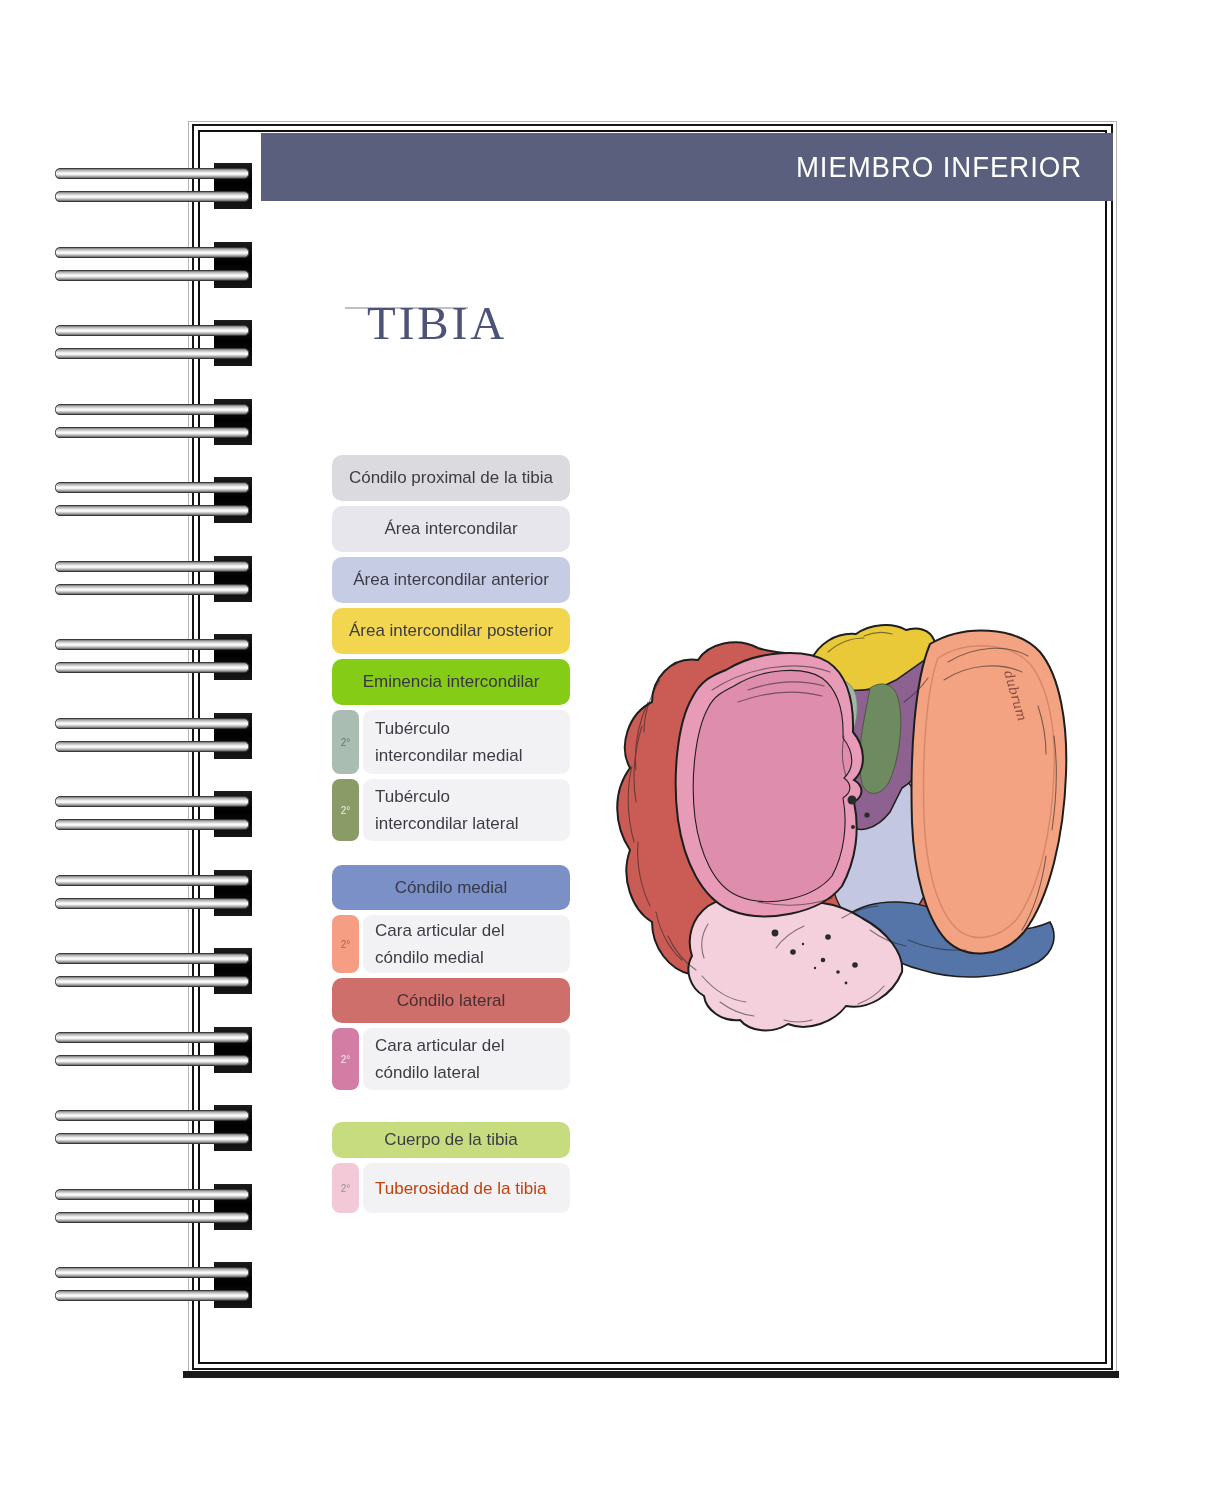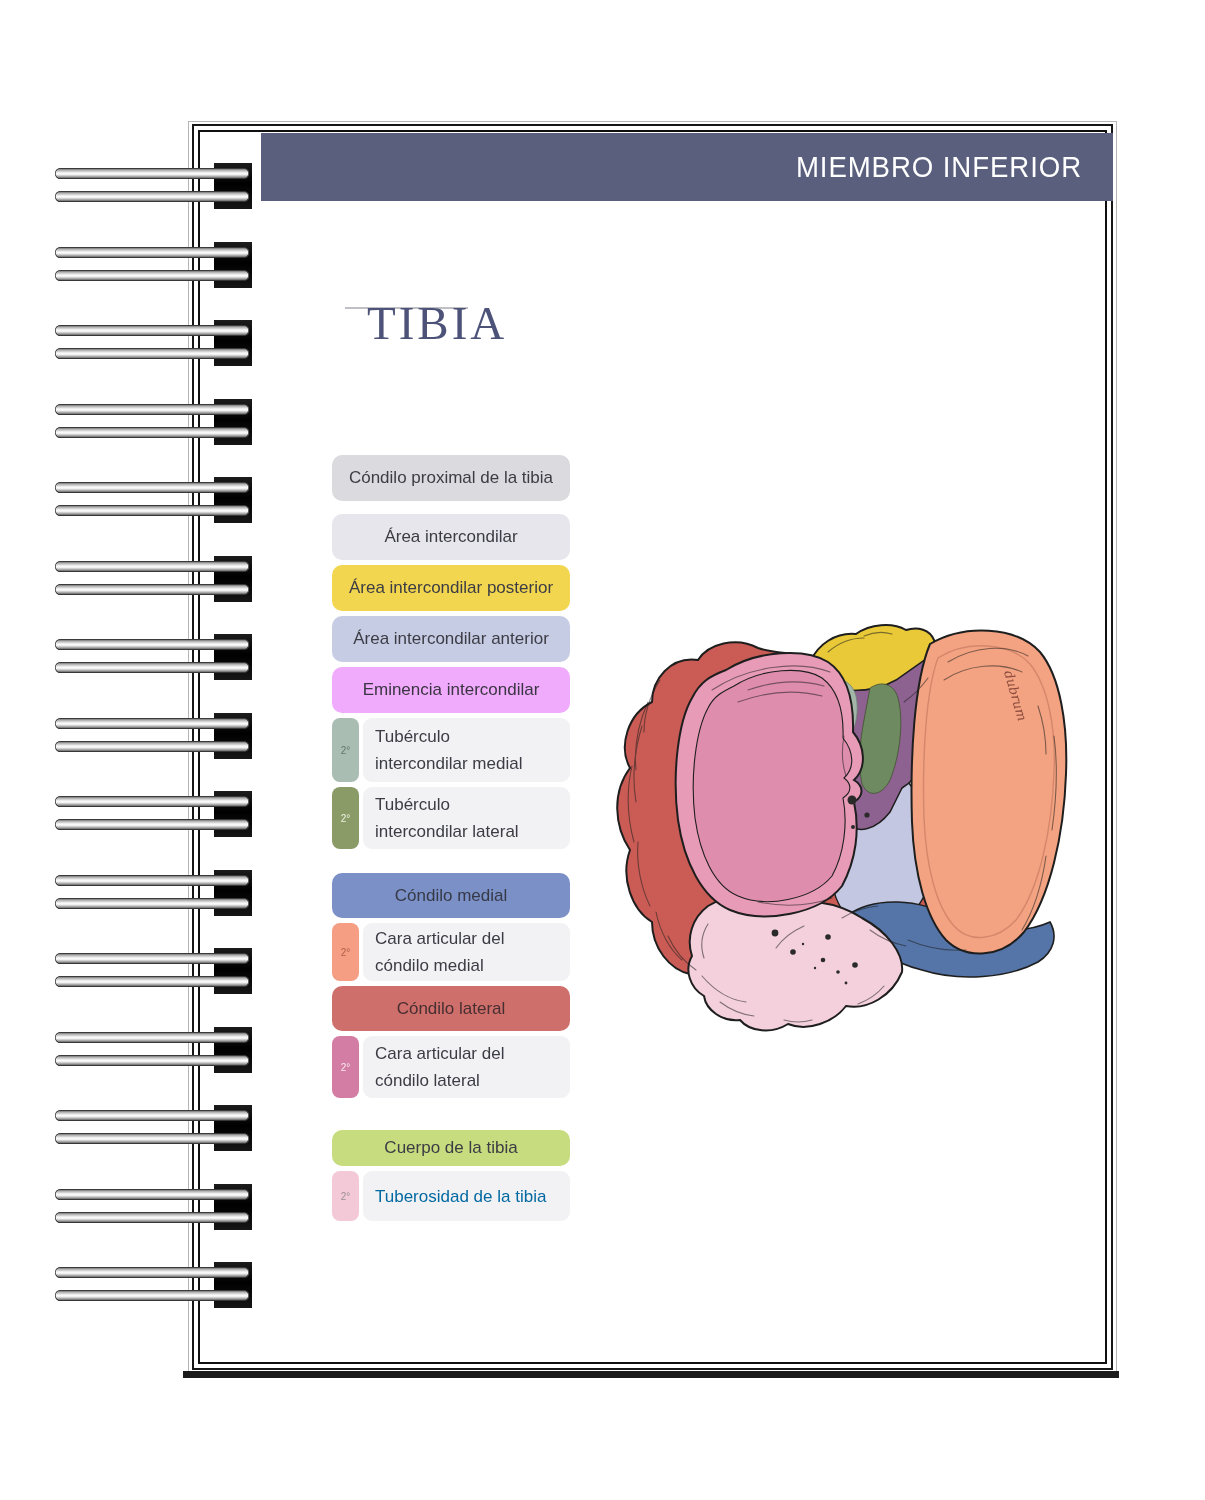--- a/index.html
+++ b/index.html
@@ -66,30 +66,30 @@
     <span>MIEMBRO INFERIOR</span>
   </div>
 
   <div class="title-line"></div>
   <h1 class="page-title" style="color: rgb(77, 83, 120);">TIBIA</h1>
 
   <div class="labels-col" id="labels">
       <div class="label-row primary" style="height: 46px; background: rgb(219, 218, 222); color: rgb(60, 60, 68);">
         <span>Cóndilo proximal de la tibia</span>
       </div>
-      <div class="label-row primary" style="height: 46px; background: rgb(231, 230, 237); color: rgb(60, 60, 68); margin-top: 8px;">
+      <div class="label-row primary" style="height: 46px; background: rgb(231, 230, 237); color: rgb(60, 60, 68);">
         <span>Área intercondilar</span>
+      </div>
+      <div class="label-row primary" style="height: 46px; background: rgb(199, 204, 229); color: rgb(60, 60, 68);">
+        <span>Área intercondilar anterior</span>
       </div>
       <div class="label-row primary" style="height: 46px; background: rgb(243, 214, 80); color: rgb(60, 60, 68);">
         <span>Área intercondilar posterior</span>
       </div>
-      <div class="label-row primary" style="height: 46px; background: rgb(199, 204, 229); color: rgb(60, 60, 68);">
-        <span>Área intercondilar anterior</span>
-      </div>
-      <div class="label-row primary" style="height: 46px; background: #f0abfc; color: rgb(58, 53, 66);">
+      <div class="label-row primary" style="height: 46px; background: #84cc16; color: rgb(58, 53, 66);">
         <span>Eminencia intercondilar</span>
       </div>
       <div class="label-row secondary" style="height: 64px;">
         <div class="tag" style="background: rgb(170, 189, 179); color: rgb(102, 117, 107);">2°</div>
         <div class="sec-box" style="background: rgb(242, 242, 245); color: rgb(60, 60, 68);">
           <div>Tubérculo</div>
           <div>intercondilar medial</div>
         </div>
       </div>
       <div class="label-row secondary" style="height: 62px;">
@@ -117,21 +117,21 @@
         <div class="sec-box" style="background: rgb(242, 242, 245); color: rgb(60, 60, 68);">
           <div>Cara articular del</div>
           <div>cóndilo lateral</div>
         </div>
       </div>
       <div class="label-row primary" style="height: 36px; margin-top: 27px; background: rgb(199, 220, 126); color: rgb(60, 60, 68);">
         <span>Cuerpo de la tibia</span>
       </div>
       <div class="label-row secondary" style="height: 50px;">
         <div class="tag" style="background: rgb(244, 201, 215); color: rgb(155, 143, 150);">2°</div>
-        <div class="sec-box" style="background: rgb(242, 242, 245); color: #0369a1;">
+        <div class="sec-box" style="background: rgb(242, 242, 245); color: #c2410c;">
           <div>Tuberosidad de la tibia</div>
         </div>
       </div>
     </div>
 
   <svg class="figure-svg" width="468" height="432" viewBox="0 0 468 432">
 
     <path d="M150,42 C128,30 100,38 90,54 C62,50 44,74 44,96 C20,108 10,140 22,162 C4,186 6,220 22,244
          C12,272 24,304 44,316 C44,342 62,364 82,368 C92,392 118,406 138,402 C154,412 172,410 182,398
          C190,388 192,374 188,364 C200,342 226,330 252,328 L330,306 C316,272 282,252 250,256 L240,250

